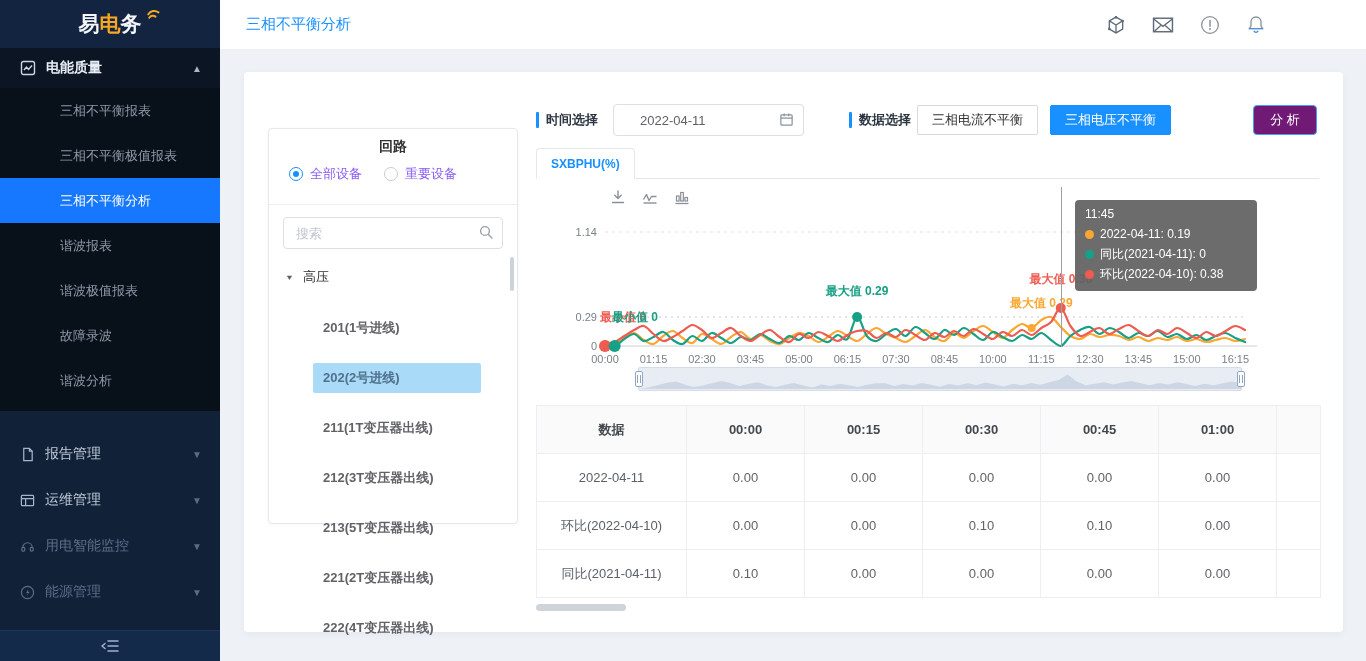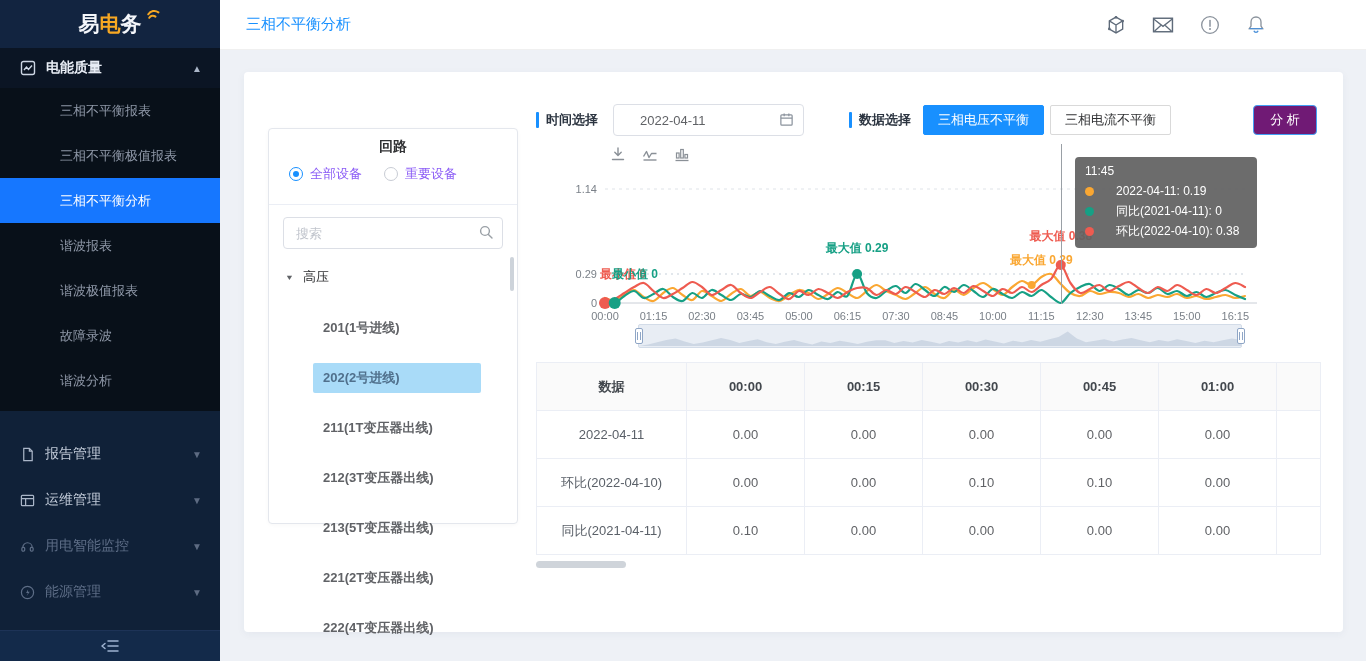--- a/index.html
+++ b/index.html
@@ -72,21 +72,21 @@
   .btn-current { margin-left:6px; padding:0 14px; background:#fff; border:1px solid #d9d9d9; color:#303133; }
   .btn-analyze { margin-left:auto; margin-right:2px; width:64px; background:#701a75; border:1px solid #42a0f5; color:#fff; border-radius:4px; }
   .tab-row { margin-top:12px; border-bottom:1px solid #e4e7ed; height:31px; display:flex; }
   .chart-tab { height:31px; line-height:30px; padding:0 14px; background:#fff; border:1px solid #e4e7ed; border-bottom:1px solid #fff; border-radius:4px 4px 0 0; color:#1890ff; font-size:12px; font-weight:bold; cursor:pointer; }
   .chart-wrap { position:relative; height:216px; }
   .chart-toolbar { position:absolute; left:74px; top:10px; display:flex; gap:16px; }
   .chart-toolbar .cico { display:flex; cursor:pointer; }
   #chart-svg { position:absolute; left:0; top:40px; }
   .pointer-line { position:absolute; left:525px; top:8px; width:1px; height:160px; background:#9aa0a6; }
   .tooltip { position:absolute; left:539px; top:21px; width:182px; background:rgba(97,97,97,.93); border-radius:4px; color:#fff; font-size:12px; padding:4px 10px 7px; line-height:20px; z-index:5; }
-  .tt-row { display:flex; align-items:center; gap:22px; white-space:nowrap; }
+  .tt-row { display:flex; align-items:center; gap:6px; white-space:nowrap; }
   .tt-dot { width:9px; height:9px; border-radius:50%; flex:0 0 9px; }
   .datazoom { position:absolute; left:102px; top:188px; width:604px; height:24px; background:#e8edf4; border:1px solid #d3dce8; border-radius:2px; }
   .dz-handle { position:absolute; top:3px; width:8px; height:16px; background:#fff; border:1px solid #8fa6c6; border-radius:2px; z-index:2; }
   .dz-handle::before { content:""; display:block; width:2px; height:8px; margin:3px auto 0; border-left:1px solid #8fa6c6; border-right:1px solid #8fa6c6; }
   .dz-left { left:-4px; } .dz-right { right:-4px; }
 
   
   .data-table { margin-top:10px; border-collapse:collapse; table-layout:fixed; width:784px; }
   .data-table th, .data-table td { border:1px solid #ebeef5; height:48px; text-align:center; font-size:13px; }
   .data-table th { background:#fafafa; color:#43484e; font-weight:bold; }
@@ -273,25 +273,28 @@
           <span class="calendar-icon">
             <svg class="icon" width="15" height="15" viewBox="0 0 16 16">
                 <rect x="2" y="3" width="12" height="11" rx="1" fill="none" stroke="#8a929c" stroke-width="1.3"></rect>
                 <path d="M2 6.5h12M5.5 1.5v3M10.5 1.5v3" stroke="#8a929c" stroke-width="1.3"></path>
               </svg>
           </span>
         </span>
         <span class="gap45"></span>
         <span class="accent-bar"></span>
         <span class="ctl-label">数据选择</span>
+        <button class="btn btn-current">三相电流不平衡</button>
         <button class="btn btn-voltage">三相电压不平衡</button>
-        <button class="btn btn-current">三相电流不平衡</button>
         <button class="btn btn-analyze">分 析</button>
       </div>
 
+      <div class="tab-row">
+        <div class="chart-tab">SXBPHU(%)</div>
+      </div>
 
       <div class="chart-wrap">
         <div class="chart-toolbar">
           <span class="cico">
             <svg class="icon" width="16" height="16" viewBox="0 0 16 16">
                 <path d="M8 2v7M4.8 6.2L8 9.4l3.2-3.2M2.5 13.5h11" fill="none" stroke="#8a9097" stroke-width="1.4" stroke-linecap="round" stroke-linejoin="round"></path>
               </svg>
           </span>
           <span class="cico">
             <svg class="icon" width="16" height="16" viewBox="0 0 16 16">

